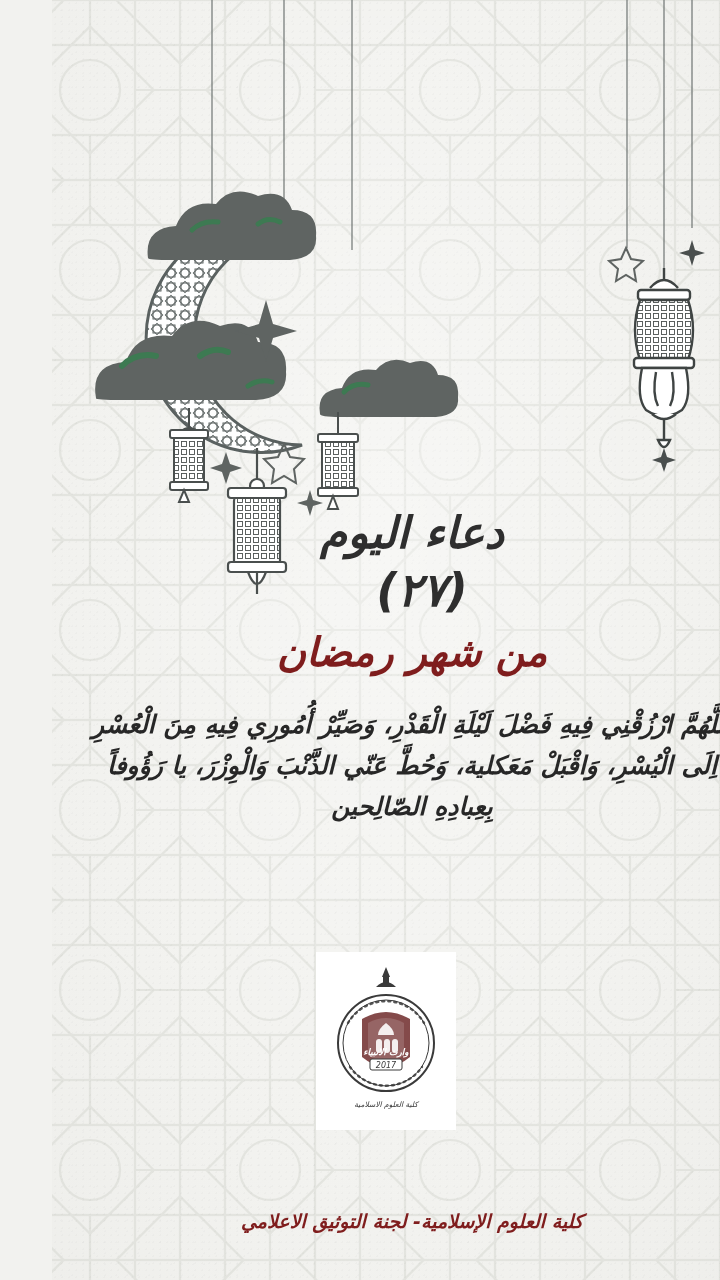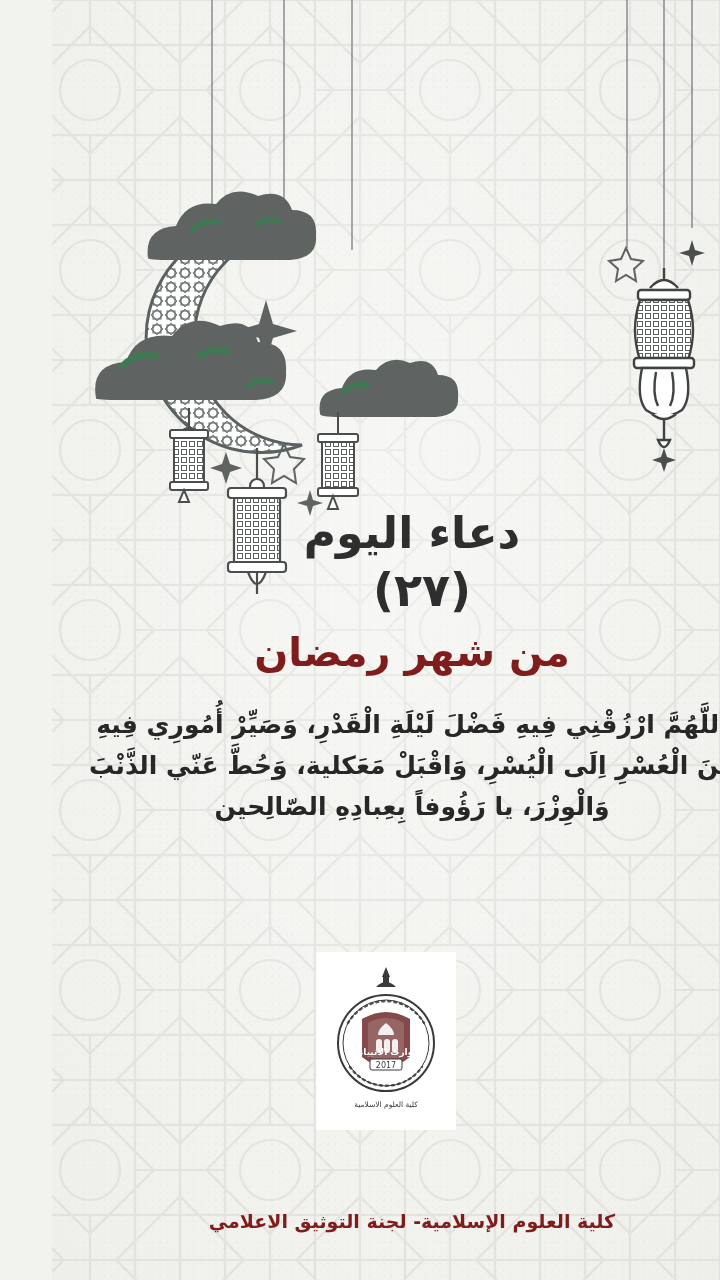--- a/index.html
+++ b/index.html
@@ -12,20 +12,21 @@
     overflow: hidden;
     font-family: "DejaVu Sans", sans-serif;
     background: #f2f2ef;
   }
   .poster {
     position: relative;
     width: 668px;
     height: 1280px;
     background: #f3f3f0;
     overflow: hidden;
+    font-style: italic;
   }
   
   .bg-pattern {
     position: absolute;
     inset: 0;
     opacity: 0.5;
   }
   .bg-noise {
     position: absolute;
     inset: 0;

